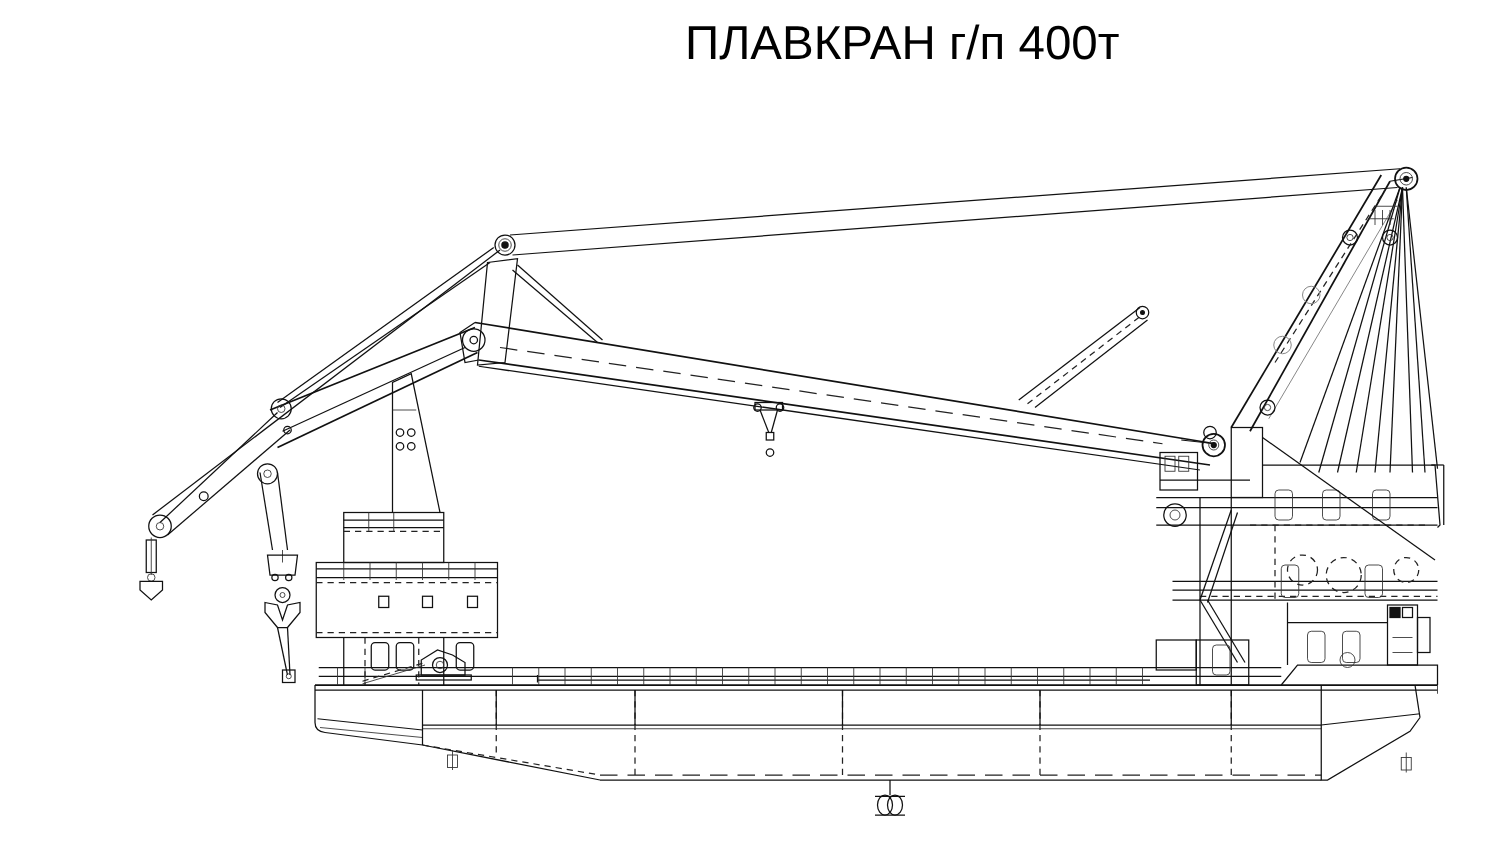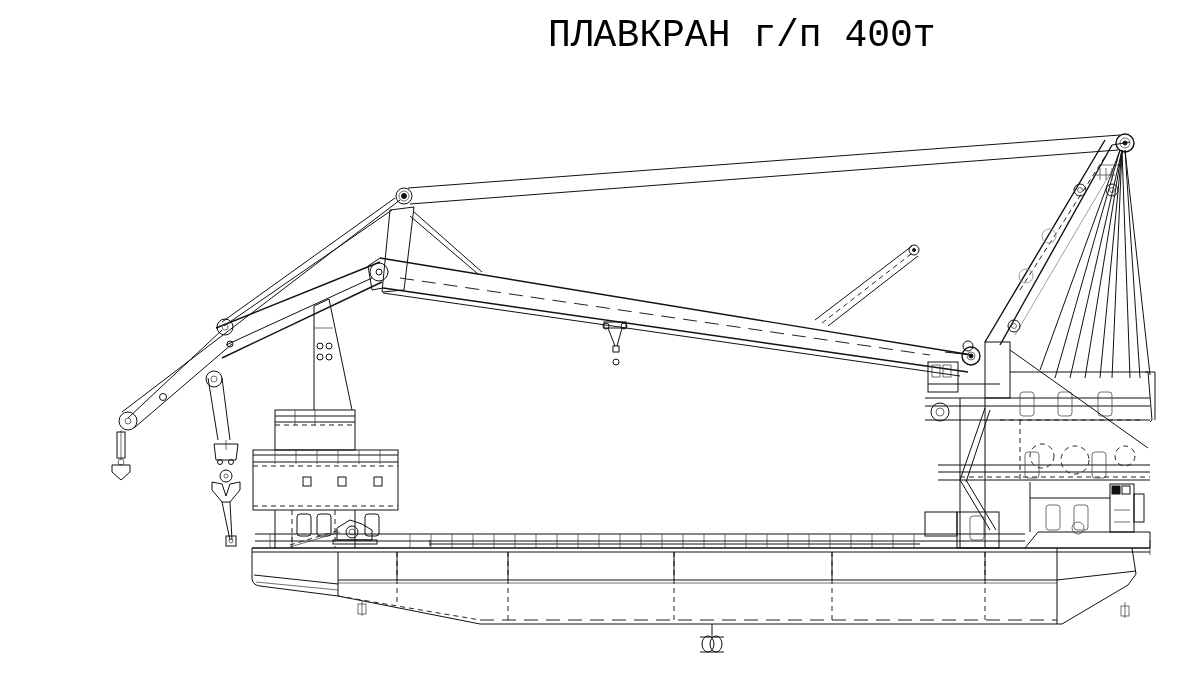--- a/index.html
+++ b/index.html
@@ -1,17 +1,17 @@
 <!DOCTYPE html>
 <html><head>
 <meta charset="utf-8">
 <style>
   html, body { margin: 0; padding: 0; background: #ffffff; }
   body { width: 1200px; height: 694px; position: relative; overflow: hidden; font-family: "Liberation Sans", sans-serif; }
-  .title { position: absolute; left: 548px; top: 14px; font-size: 38px; color: #000; letter-spacing: 0px; white-space: nowrap; font-family: Liberation Mono, monospace; }
+  .title { position: absolute; left: 548px; top: 14px; font-size: 38px; color: #000; letter-spacing: 0px; white-space: nowrap; font-family: Liberation Sans, sans-serif; }
   svg.drawing { position: absolute; left: 0; top: 0; }
   .ln { stroke: #111; stroke-width: 1; fill: none; }
   .ln2 { stroke: #111; stroke-width: 1.4; fill: none; }
   .thin { stroke: #333; stroke-width: 0.7; fill: none; }
   .dash { stroke: #222; stroke-width: 1; fill: none; stroke-dasharray: 14 8; }
   .dashs { stroke: #222; stroke-width: 1; fill: none; stroke-dasharray: 5 4; }
   .grey { stroke: #888; stroke-width: 0.8; fill: none; }
   .fillb { fill: #111; stroke: #111; stroke-width: 1; }
 </style>
 </head>

